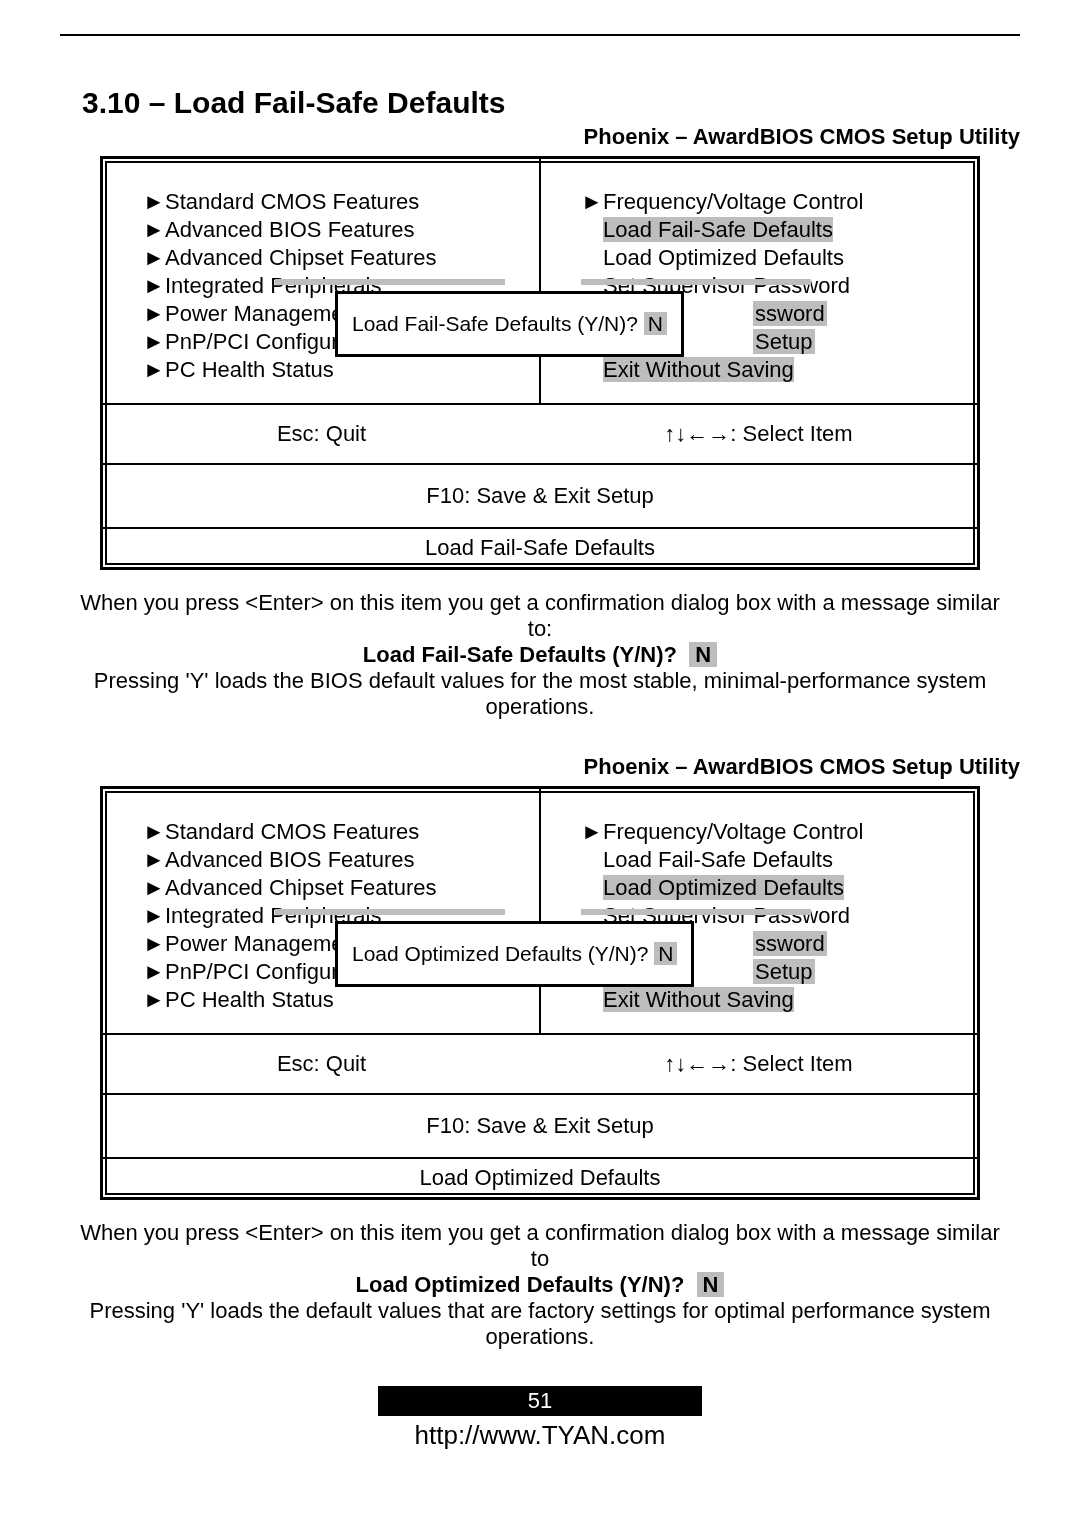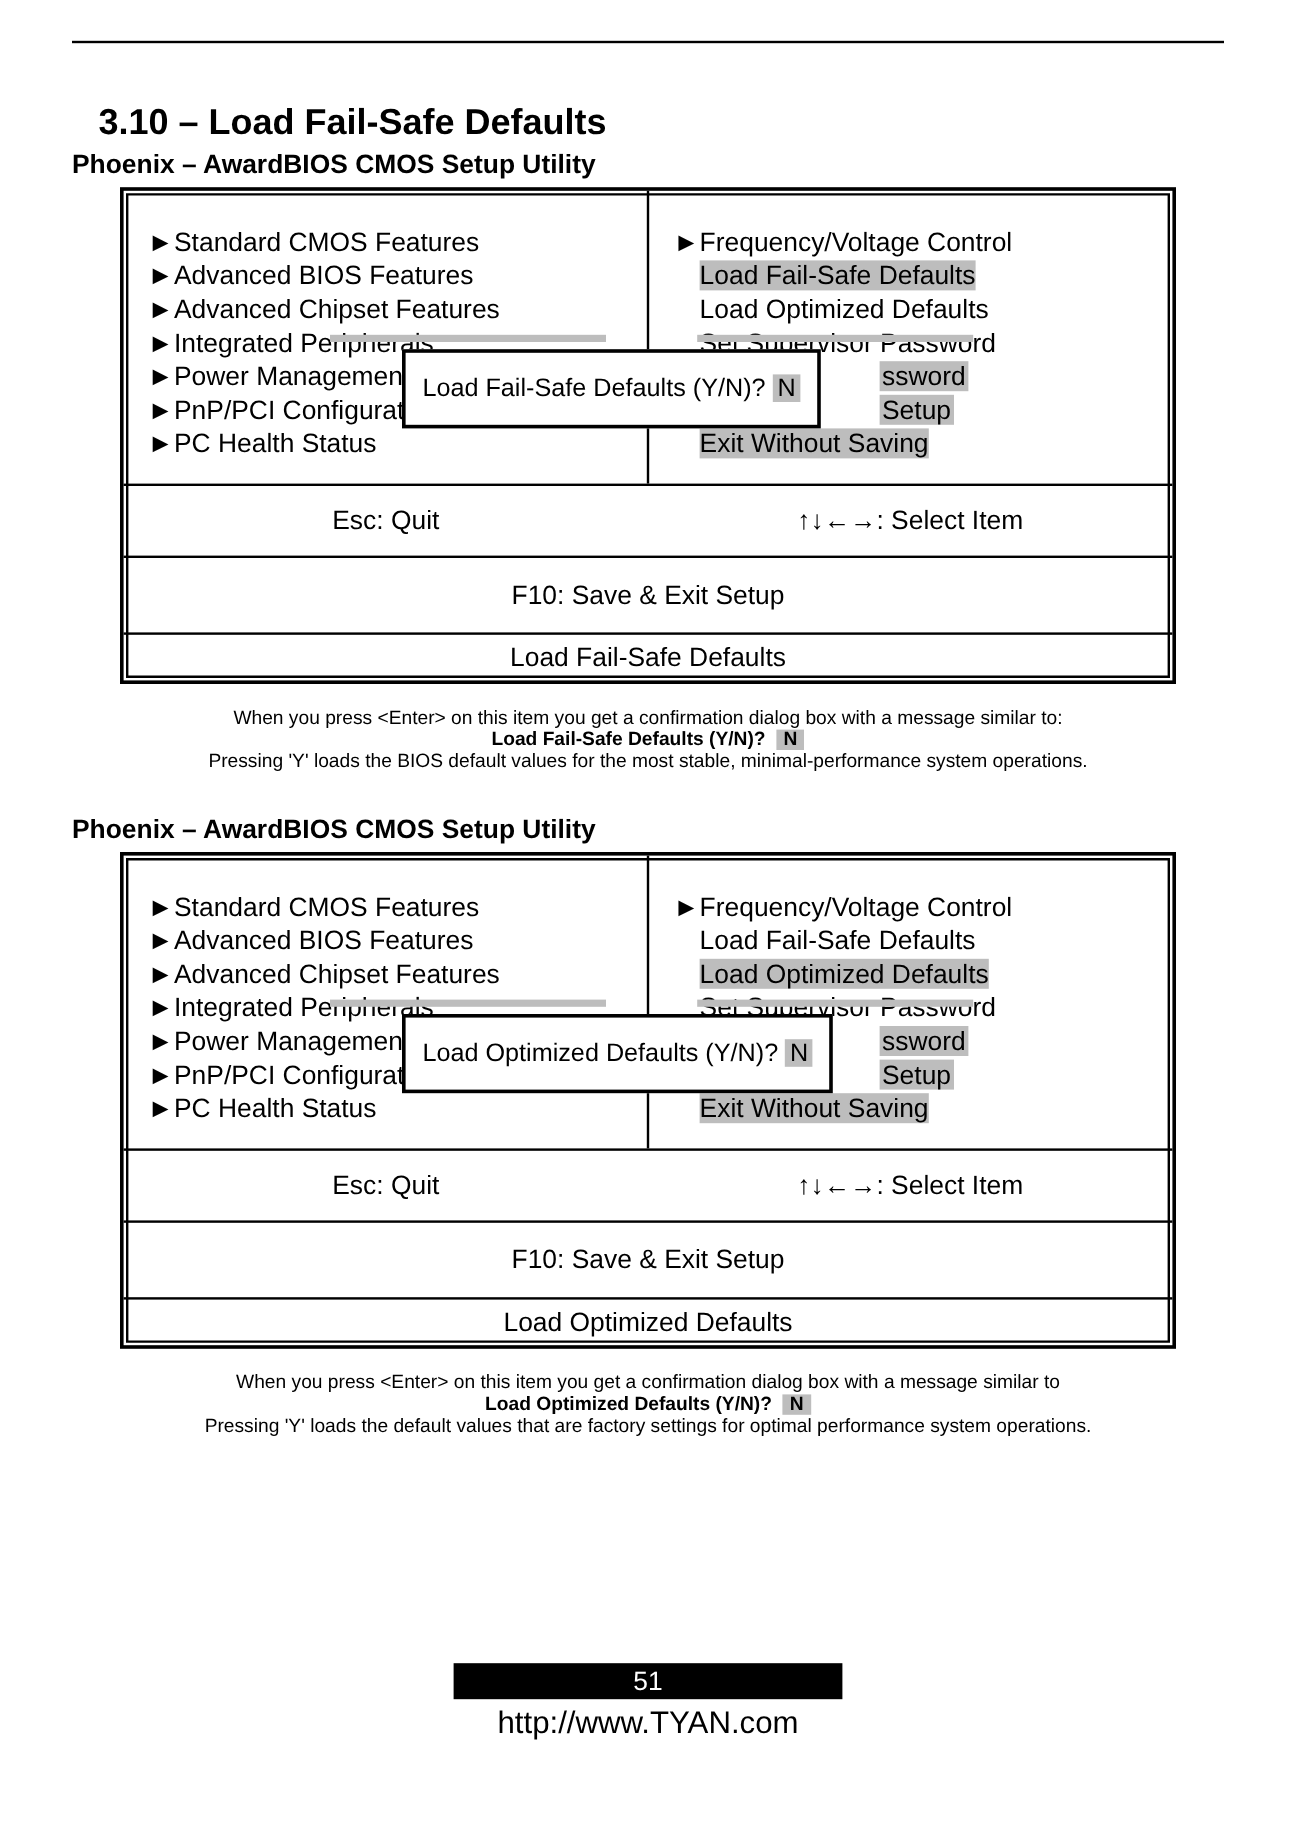--- a/index.html
+++ b/index.html
@@ -1,35 +1,35 @@
 <!DOCTYPE html>
 <html><head>
 <meta charset="utf-8">
 <style>
   html,body{margin:0;padding:0;background:#fff;color:#000;}
   .page{width:1080px;min-height:1529px;margin:0 auto;background:#fff;font-family:Arial,Helvetica,sans-serif;box-sizing:border-box;padding:34px 60px 0 60px;position:relative;}
   .hr-top{height:2px;background:#000;margin:0 0 50px 0;}
   h2.section{font-size:30px;font-weight:bold;margin:0 0 4px 22px;}
-  .util-title{text-align:left;font-size:22px;font-weight:bold;margin:0 0 6px 0;}
+  .util-title{text-align:right;font-size:22px;font-weight:bold;margin:0 0 6px 0;}
   .bios-box{border:3px solid #000;box-shadow:inset 0 0 0 2px #fff, inset 0 0 0 4px #000;margin:0 40px;font-size:22px;position:relative;}
   .bios-top{display:flex;border-bottom:2px solid #000;min-height:240px;position:relative;}
-  .bios-col{flex:1;padding:28px 20px 18px 20px;}
+  .bios-col{flex:1;padding:28px 20px 18px 40px;}
   .bios-col+.bios-col{border-left:2px solid #000;}
   .menu-item{margin:2px 0;white-space:nowrap;}
   .menu-item .arrow{display:inline-block;width:22px;}
   .menu-item.indent .arrow{visibility:hidden;}
   .hl{background:#bdbdbd;}
   .bios-mid{display:flex;border-bottom:2px solid #000;}
   .bios-mid .half{flex:1;padding:16px 10px;text-align:center;}
   .bios-mid .half+.half{}
   .bios-f10{border-bottom:2px solid #000;text-align:center;padding:18px 10px;}
   .bios-help{text-align:center;padding:6px 10px;}
   .dialog{position:absolute;border:3px solid #000;background:#fff;font-size:21px;padding:18px 14px;z-index:5;}
   .dialog .n-hl{background:#bdbdbd;padding:0 4px;}
-  .below{margin:20px 20px 0 20px;text-align:center;font-size:16px;}
+  .below{margin:20px 20px 0 20px;text-align:center;font-size:22px;}
   .below .bold{font-weight:bold;}
   .below .n-hl{background:#bdbdbd;padding:0 6px;font-weight:bold;}
   .footer{position:absolute;left:0;right:0;bottom:78px;text-align:center;}
   .footer .pg{display:inline-block;background:#000;color:#fff;font-size:22px;padding:2px 150px;}
   .footer .url{font-size:26px;margin-top:4px;}
   .spacer{height:34px;}
   
   .shade-bar{position:absolute;height:22px;}
 </style>
 </head>

